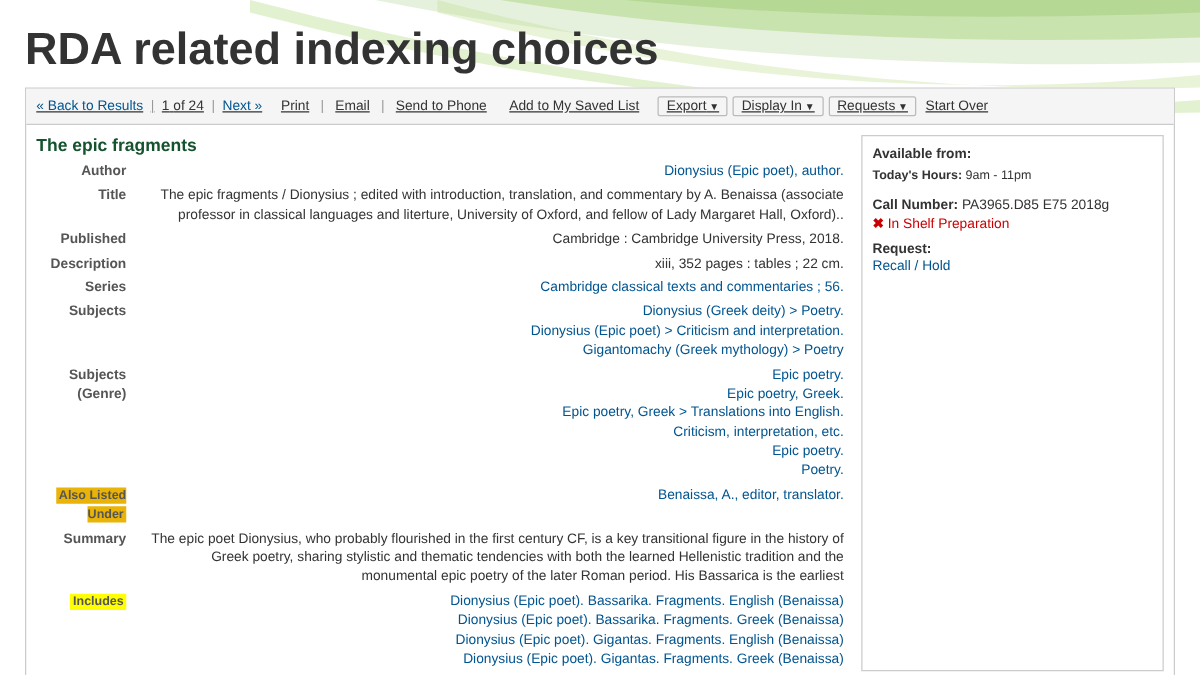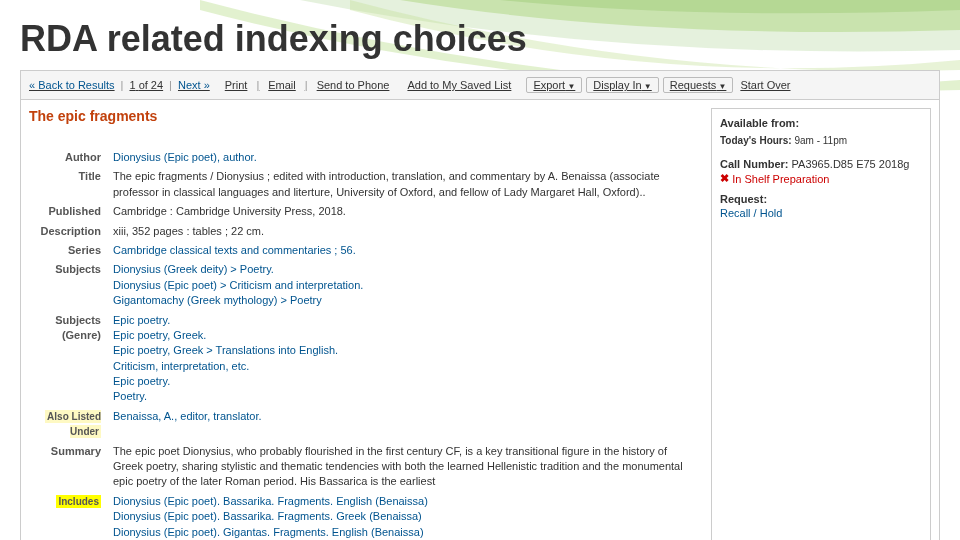--- a/index.html
+++ b/index.html
@@ -84,67 +84,68 @@
 
     
     .record-panel {
       flex: 1;
       min-width: 0;
     }
 
     .record-title {
       font-size: 14px;
       font-weight: bold;
-      color: #c2410c;
-      margin-bottom: 24px;
+      color: #14532d;
+      margin-bottom: 4px;
     }
 
     .record-table {
       width: 100%;
       border-collapse: collapse;
     }
     .record-table td {
       vertical-align: top;
       padding: 2px 4px;
       font-size: 11px;
       line-height: 1.4;
+      text-align: right;
     }
     .record-table td.label {
       width: 80px;
       color: #555;
       font-weight: bold;
       white-space: nowrap;
       text-align: right;
       padding-right: 8px;
     }
     .record-table td.value {
       color: #333;
     }
     .record-link {
       color: #00548f;
       text-decoration: none;
       cursor: pointer;
     }
 
     .also-listed-label {
-      background: #fef9c3;
+      background: #eab308;
       font-weight: bold;
       font-size: 10px;
       padding: 1px 2px;
     }
     .includes-label {
       background: #ffff00;
       font-weight: bold;
       font-size: 10px;
       padding: 1px 2px;
     }
 
     
     .avail-panel {
-      width: 220px;
+      width: 242px;
       flex-shrink: 0;
       border: 1px solid #ccc;
       padding: 8px;
       font-size: 11px;
       background: #fff;
     }
     .avail-title {
       font-weight: bold;
       margin-bottom: 6px;
       font-size: 11px;

